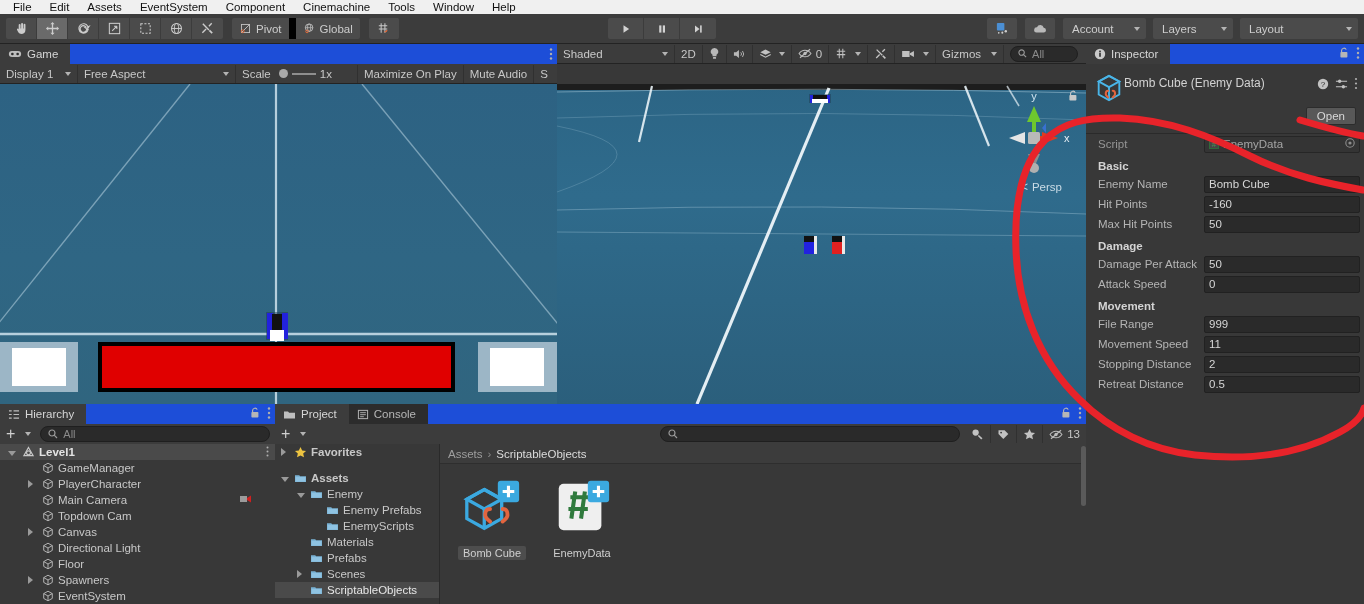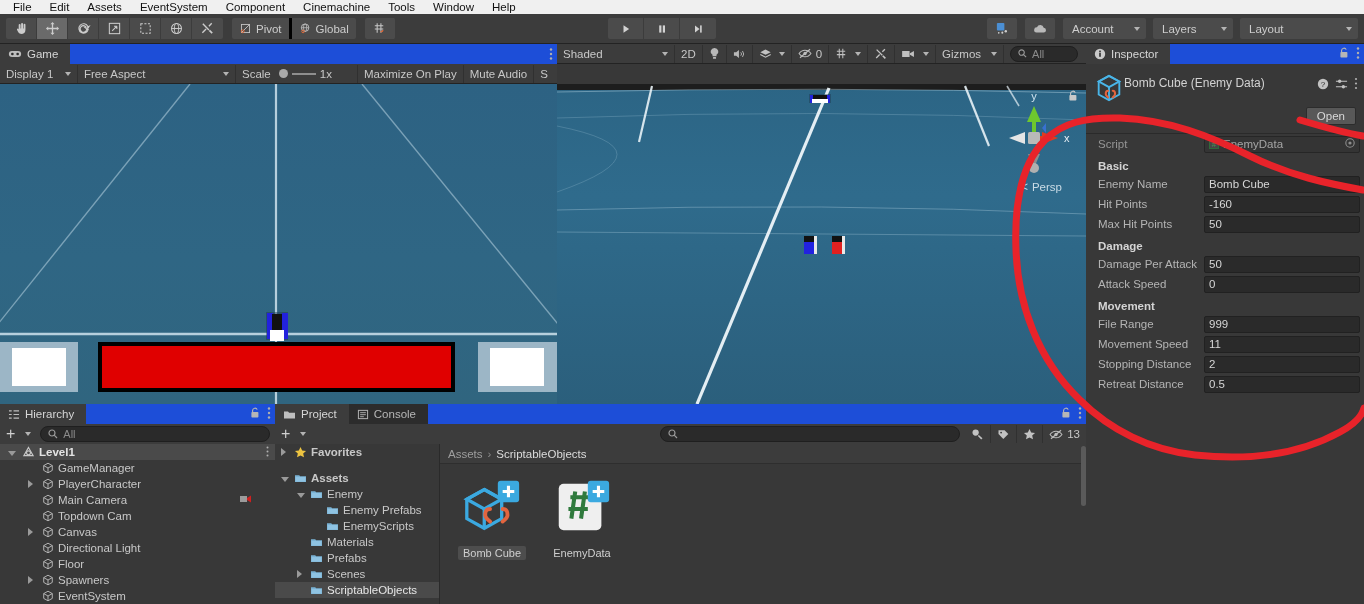--- a/index.html
+++ b/index.html
@@ -37,21 +37,21 @@
     width: 31px; height: 21px; background: #4b4b4b; border-right: 1px solid #3c3c3c;
     display: flex; align-items: center; justify-content: center; color: #c8c8c8;
   }
   .tb-btn:first-child { border-radius: 2px 0 0 2px; }
   .tb-btn:last-child { border-radius: 0 2px 2px 0; border-right: none; }
   .tb-btn.on { background: #6a6a6a; }
   .tb-sep { width: 9px; }
   .pill {
     height: 21px; background: #4b4b4b; display: flex; align-items: center;
     padding: 0 7px; gap: 4px; color: #cdcdcd; font-size: 11.5px;
-    border-right: 3px solid #000000;
+    border-right: 7px solid #000000;
   }
   .pill:first-child { border-radius: 2px 0 0 2px; }
   .pill:last-child { border-radius: 0 2px 2px 0; border-right: none; }
   .play-group { position: absolute; left: 608px; display: flex; }
   .play-btn {
     width: 36px; height: 21px; background: #4b4b4b; display: flex;
     align-items: center; justify-content: center; border-right: 1px solid #3c3c3c;
   }
   .play-btn:first-child { border-radius: 2px 0 0 2px; }
   .play-btn:last-child { border-radius: 0 2px 2px 0; border-right: none; }

